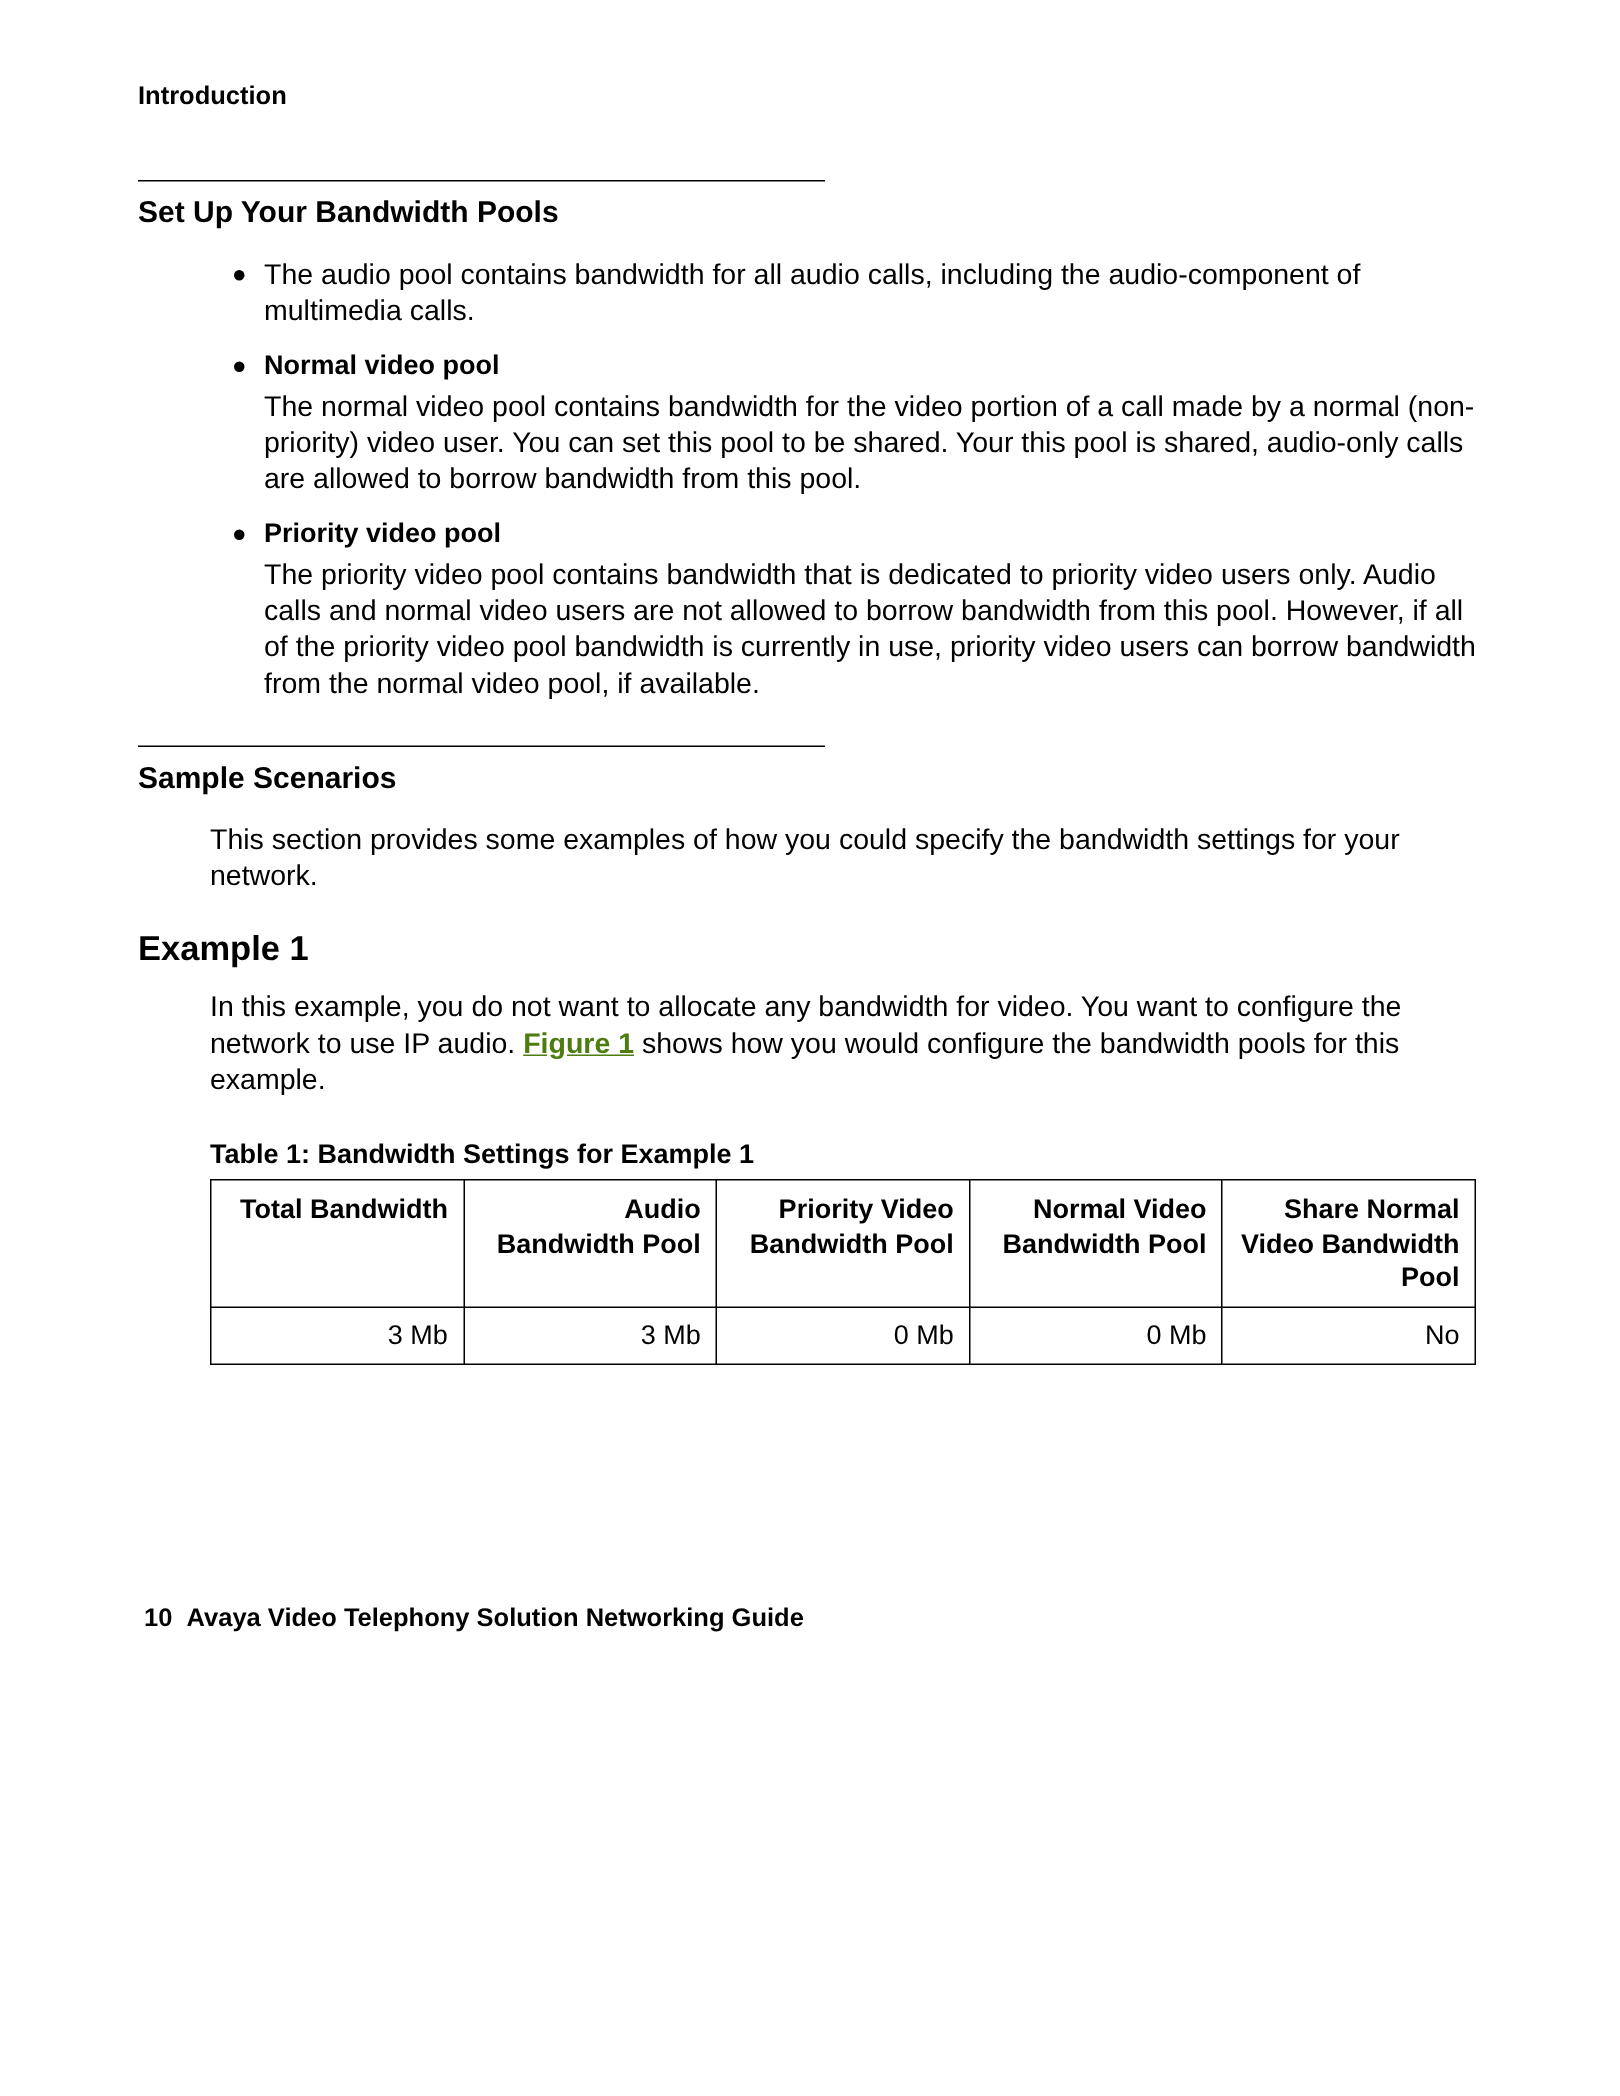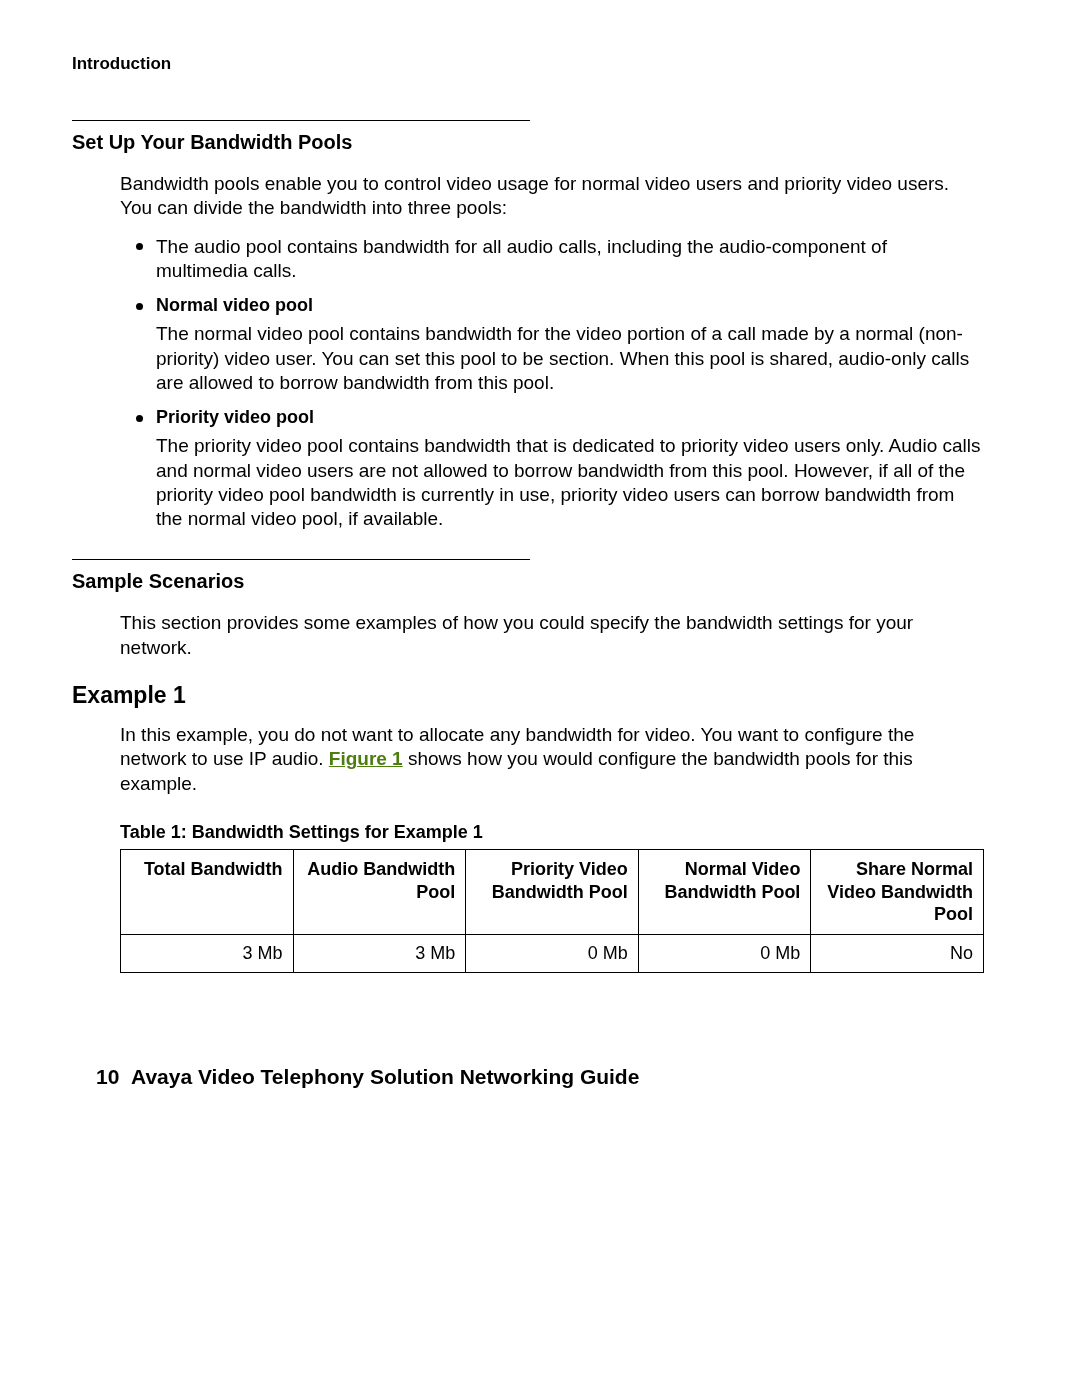--- a/index.html
+++ b/index.html
@@ -9,21 +9,21 @@
     width: 1080px;
     height: 1397px;
     font-family: Arial, Helvetica, sans-serif;
     color: #000;
   }
   .page {
     position: relative;
     width: 1080px;
     height: 1137px;
     box-sizing: border-box;
-    padding: 54px 96px 48px 72px;
+    padding: 54px 96px 48px 92px;
   }
   .running-head {
     font-size: 17px;
     font-weight: 700;
     margin-bottom: 46px;
   }
   .rule {
     border: none;
     border-top: 1.5px solid #000;
     width: 458px;
@@ -106,47 +106,46 @@
     font-weight: 700;
     line-height: 1.25;
   }
   table.bwpools td {
     font-weight: 400;
   }
   .footer-line {
     position: absolute;
     left: 96px;
     bottom: 48px;
-    font-size: 21px;
+    font-size: 17px;
     font-weight: 700;
   }
   .footer-pagenum {
     display: inline;
   }
 </style>
 </head>
 <body>
 
 <div class="page">
 
   <div class="running-head">Introduction</div>
 
   <hr class="rule">
   <h1 class="section-title">Set Up Your Bandwidth Pools</h1>
 
   <div class="body-indent">
-    <p class="body">Bandwidth pools enable you to control video usage for normal video users and priority video users. You can divide the bandwidth into three pools:</p>
 
     <ul class="pool-list">
       <li>
         <span class="pool-desc">The audio pool contains bandwidth for all audio calls, including the audio-component of multimedia calls.</span>
       </li>
       <li>
         <span class="pool-name">Normal video pool</span>
-        <span class="pool-desc">The normal video pool contains bandwidth for the video portion of a call made by a normal (non-priority) video user. You can set this pool to be section. When this pool is shared, audio-only calls are allowed to borrow bandwidth from this pool.</span>
+        <span class="pool-desc">The normal video pool contains bandwidth for the video portion of a call made by a normal (non-priority) video user. You can set this pool to be shared. Your this pool is shared, audio-only calls are allowed to borrow bandwidth from this pool.</span>
       </li>
       <li>
         <span class="pool-name">Priority video pool</span>
         <span class="pool-desc">The priority video pool contains bandwidth that is dedicated to priority video users only. Audio calls and normal video users are not allowed to borrow bandwidth from this pool. However, if all of the priority video pool bandwidth is currently in use, priority video users can borrow bandwidth from the normal video pool, if available.</span>
       </li>
     </ul>
   </div>
 
   <hr class="rule">
   <h1 class="section-title">Sample Scenarios</h1>

